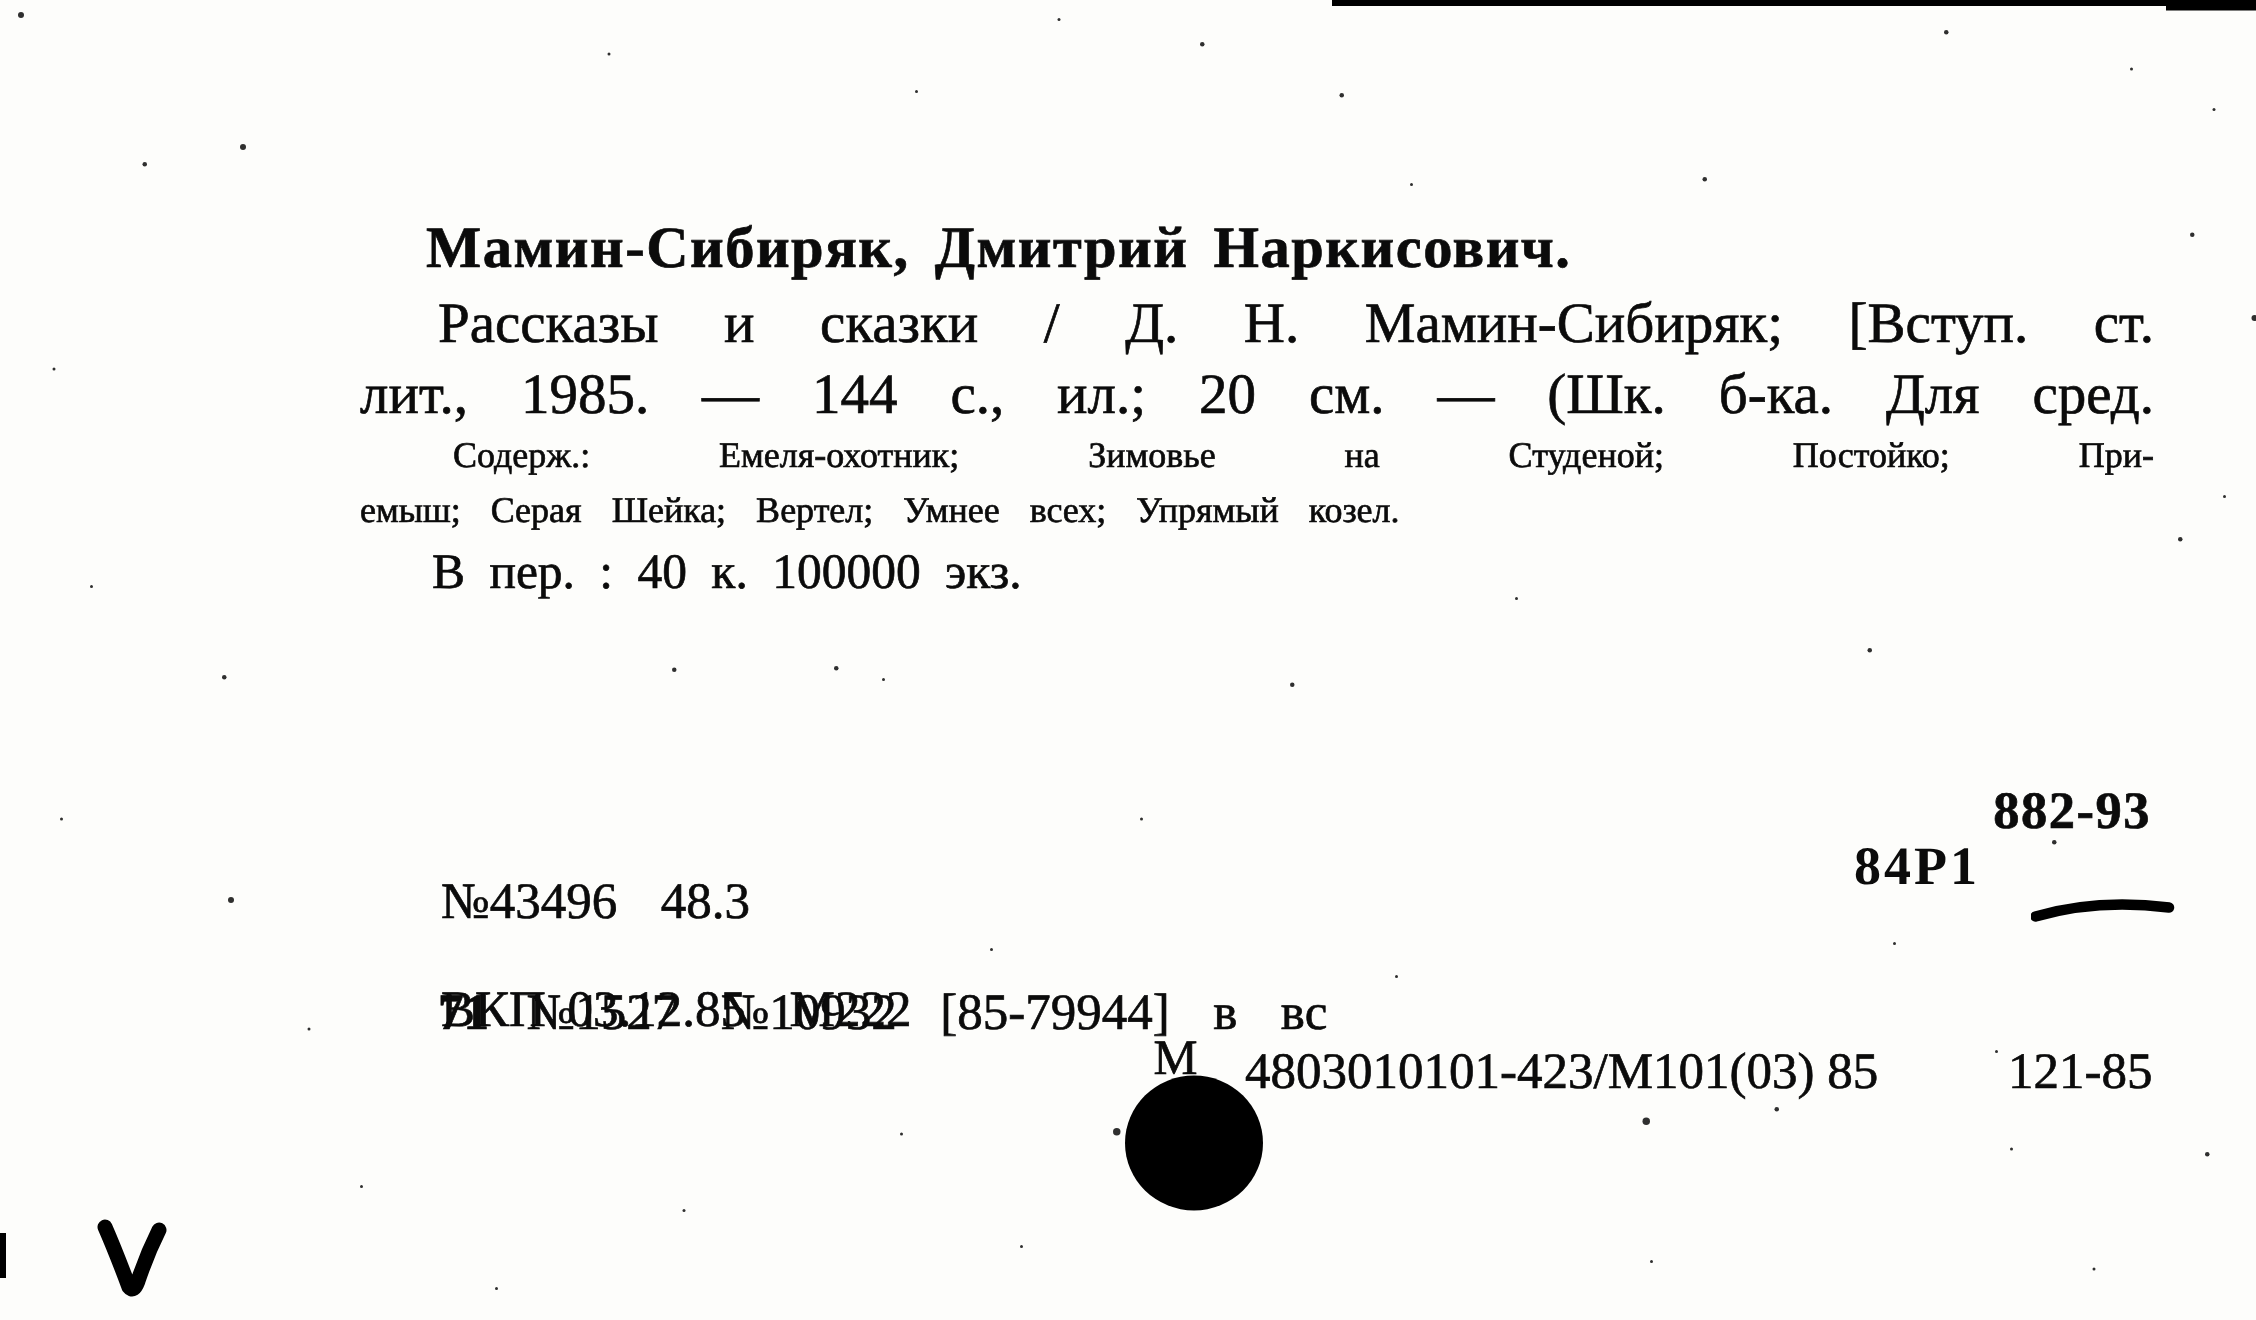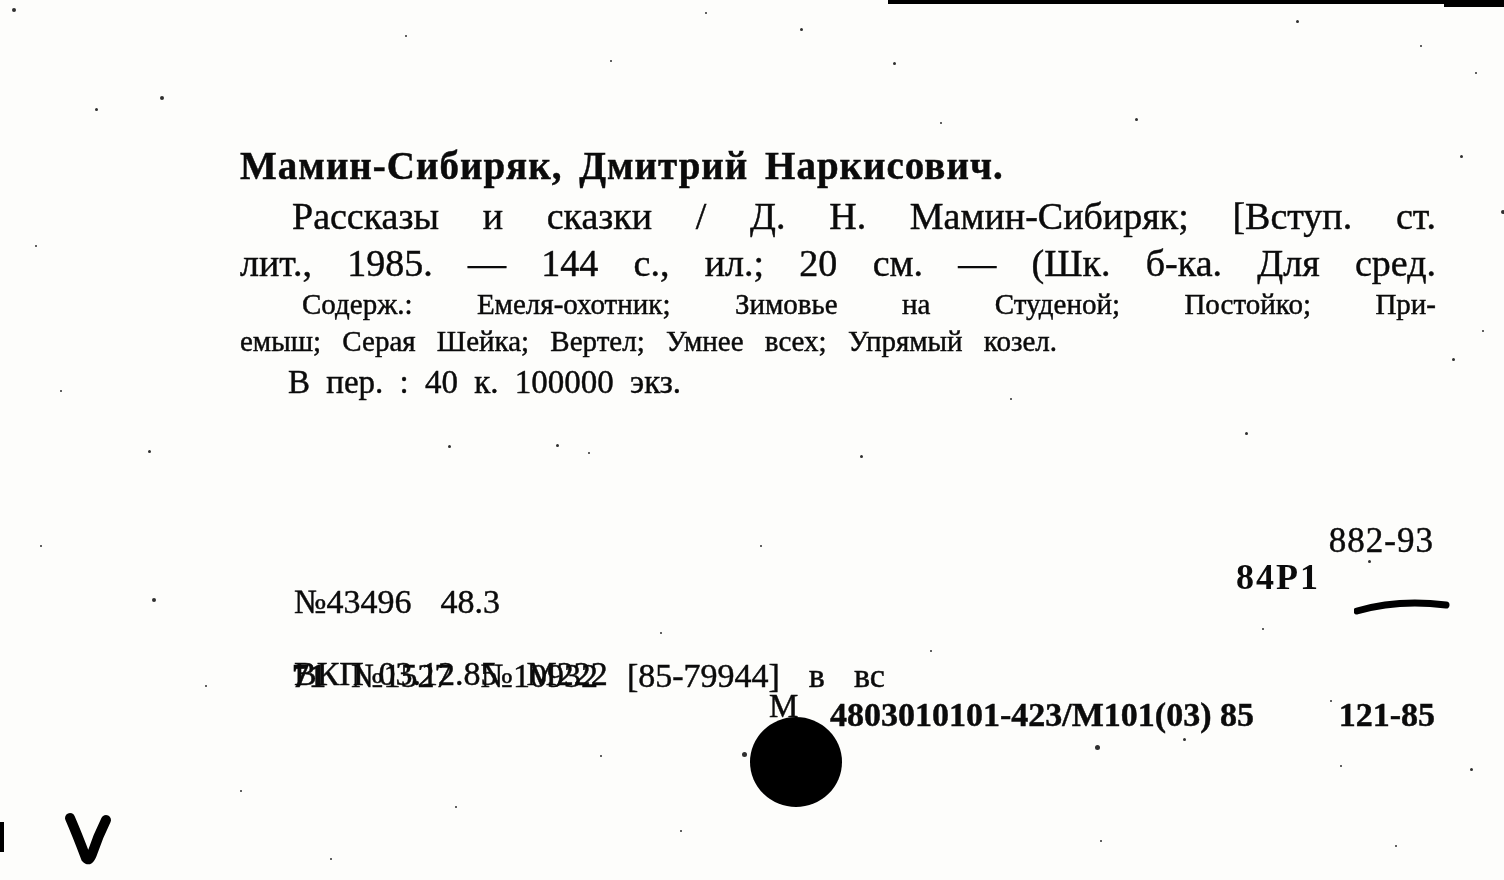--- a/index.html
+++ b/index.html
@@ -18,57 +18,57 @@
 
   
   .edge-top    { left:888px; top:0; width:616px; height:4px; background:#000; }
   .edge-top2   { left:1444px; top:0; width:60px; height:7px; background:#000; }
   .edge-left   { left:0; top:822px; width:4px; height:30px; background:#000; }
 
   
   .textblock { left:240px; top:143px; width:1196px; }
   .heading {
     font-size:39px; font-weight:bold; letter-spacing:1px; word-spacing:6px;
-    height:50px; white-space:nowrap;
+    height:50px; white-space:nowrap;margin-left:44px;
   }
   .bib-line {
     font-size:38px; line-height:46.5px; white-space:nowrap;
   }
   .just { text-align:justify; text-align-last:justify; white-space:normal; }
   .indent-big { padding-left:52px; }
-  .contents-line { font-size:29px; line-height:37px; word-spacing:8px; white-space:nowrap; }
+  .contents-line { font-size:24px; line-height:37px; word-spacing:8px; white-space:nowrap; }
   .contents-line.first { padding-left:62px; }
   .contents-line.last  { word-spacing:14px; }
   .price-line { margin-top:4px; padding-left:48px; font-size:33px; line-height:37px; word-spacing:8px; }
   .price-run  { }
 
   
   .udc-code {
     left:1236px; top:521px; width:198px; text-align:right;
-    font-size:35px; letter-spacing:1px;
+    font-size:35px; letter-spacing:1px;font-weight:bold;
   }
   .bbk-code {
     left:1236px; top:556px; width:194px; 
     font-size:36px; font-weight:bold; letter-spacing:2px;
   }
   .bbk-underline { left:1354px; top:596px; }
 
   
   .reg { font-size:34px; white-space:pre; word-spacing:6px; }
   .accession  { left:294px; top:583px; }
   .stamp-row  { left:234px; top:619px; }
   .stamp-prefix { display:inline-block; width:59px; font-weight:bold; }
   .vkp-row    { left:294px; top:655px;text-align:center; }
 
   
   .series-letter { left:769px; top:688px; font-size:33px; }
   .formula-row {
     left:830px; top:696px; width:605px;
     display:flex; justify-content:space-between;
-    font-size:34px; white-space:pre;font-weight:bold;
+    font-size:34px; white-space:pre;
   }
 
   
   .hole-punch {
     left:750px; top:717px; width:92px; height:90px;
     background:#000; border-radius:50%;
   }
 
   
   .check-mark { left:63px; top:810px; }

